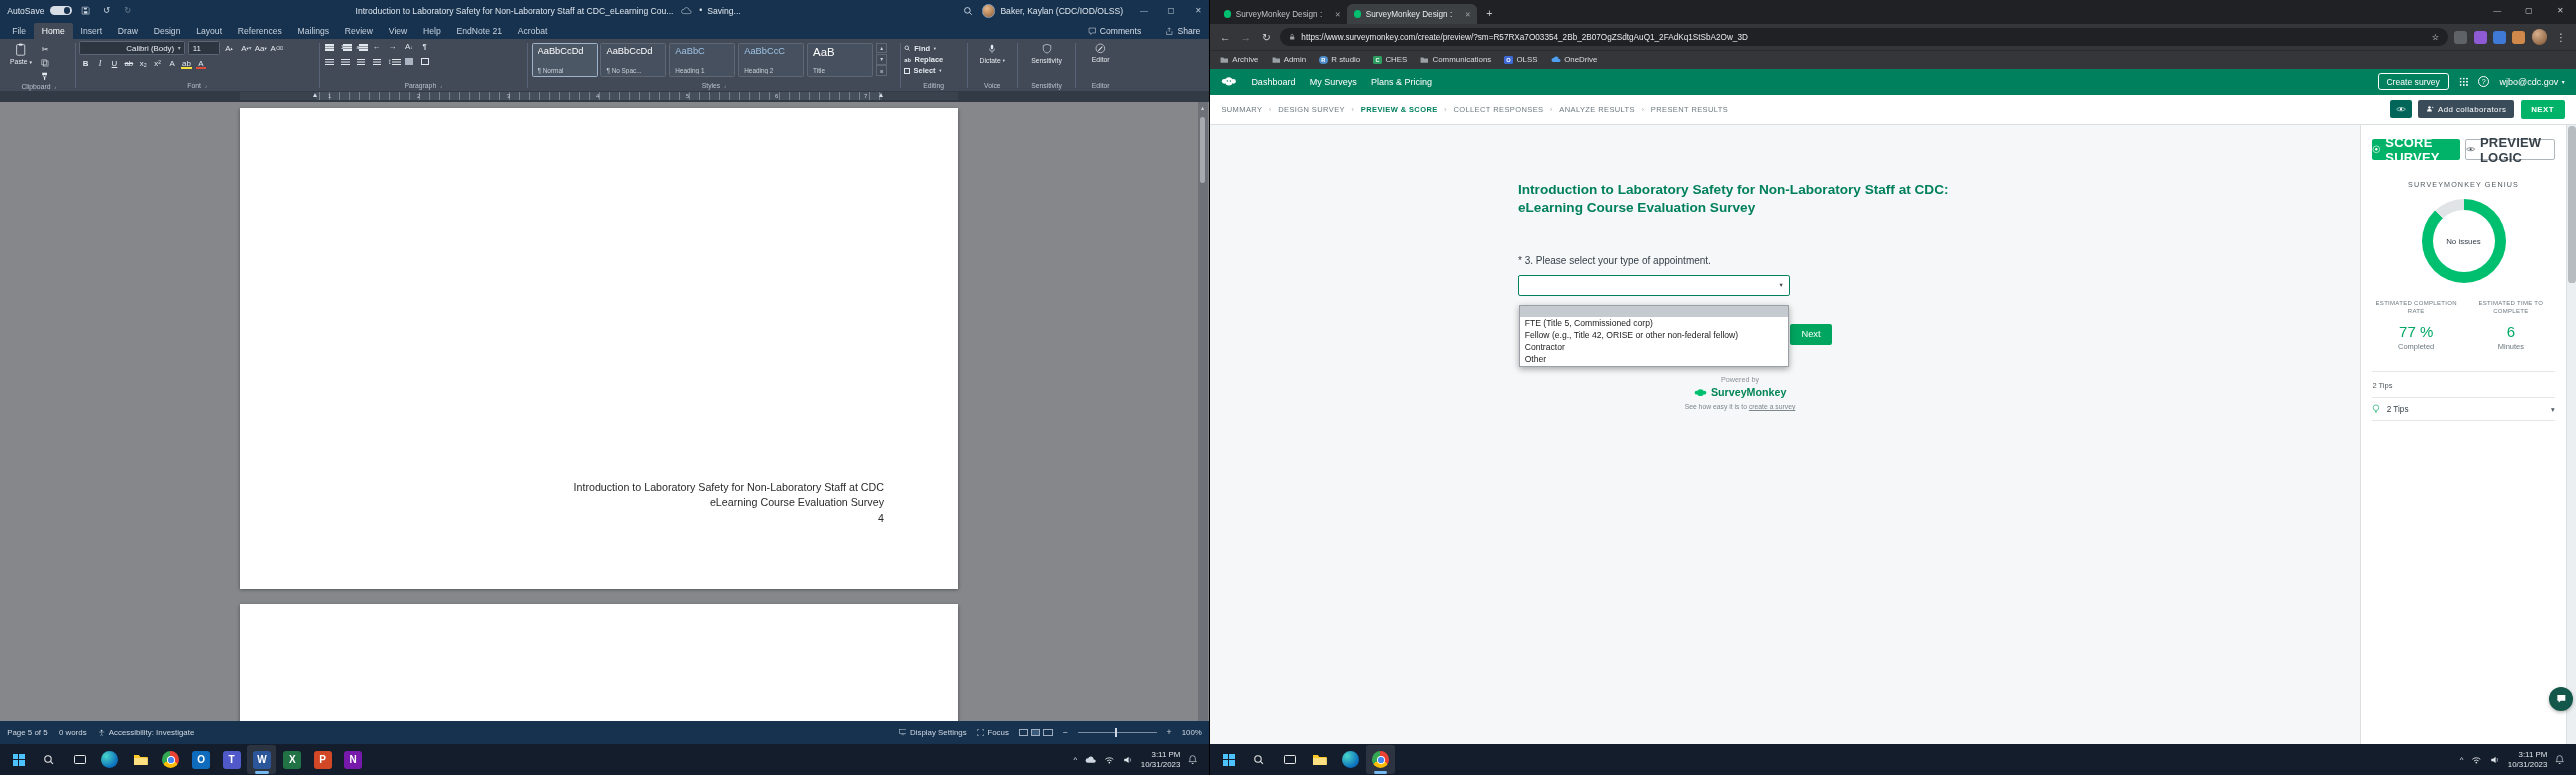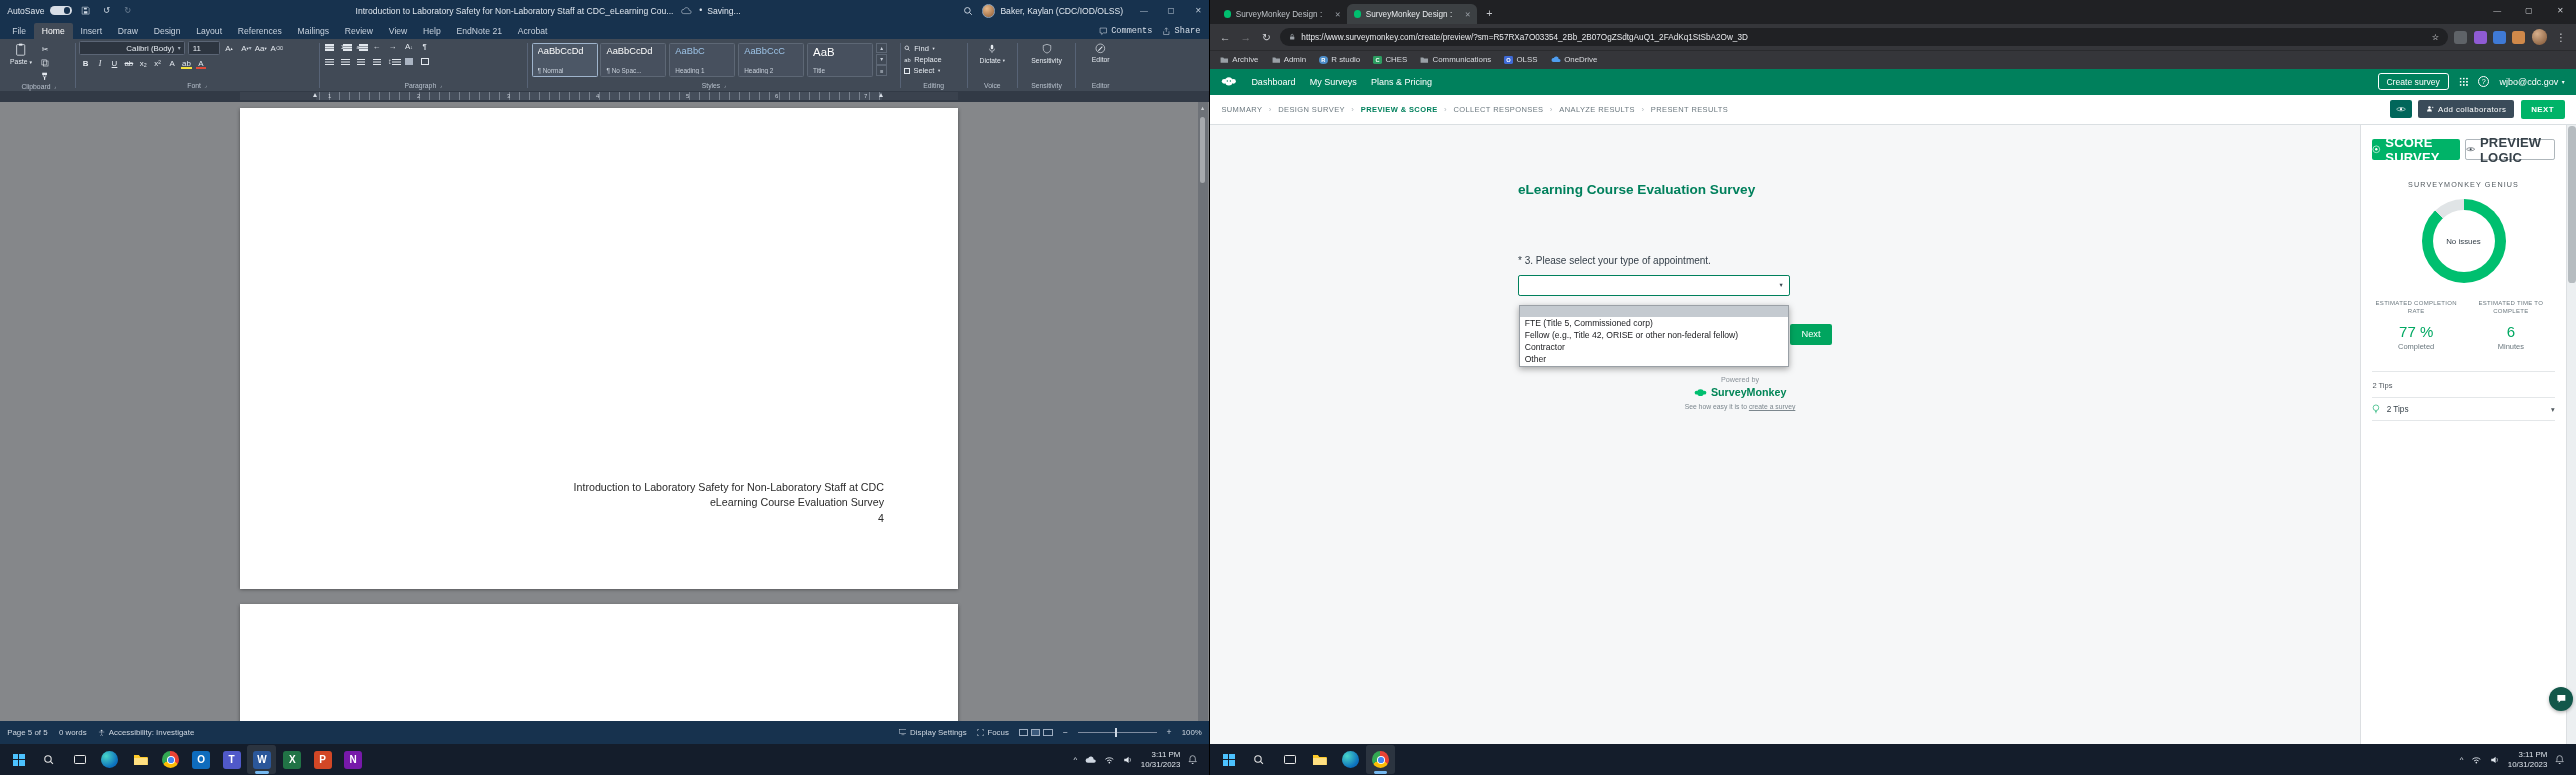--- a/index.html
+++ b/index.html
@@ -21,21 +21,21 @@
   .w-toggle .knob{position:absolute;right:1.4px;top:1.4px;width:6.4px;height:6.4px;border-radius:50%;background:#17324e;}
   .w-tb-ico{width:15.7px;height:15.7px;color:#cfd9e4;display:inline-flex;align-items:center;justify-content:center;}
   .w-title-cluster{margin:0 auto;display:flex;align-items:center;gap:5px;max-width:644px;white-space:nowrap;}
   .w-title-cluster .t{overflow:hidden;text-overflow:ellipsis;max-width:401px;}
   .w-user{display:flex;align-items:center;gap:5px;margin-right:4.3px;}
   .w-avatar{width:13.6px;height:13.6px;border-radius:50%;background:radial-gradient(circle at 35% 30%,#e8b98a,#8d5b34);border:0.7px solid #8ea2b8;}
   .w-wc{width:21.5px;height:21.5px;display:inline-flex;align-items:center;justify-content:center;color:#b9c6d4;font-size:7.9px;}
   .w-ribbontabs{height:17px;background:#17324e;display:flex;align-items:flex-end;color:#c8d2de;font-size:8.6px;padding-left:4.3px;}
   .w-rtab{padding:2.9px 7.9px;border-radius:2.1px 2.1px 0 0;}
   .w-rtab.active{background:#414a56;color:#fff;}
-  .w-rt-right{margin-left:auto;display:flex;align-items:flex-end;gap:10px;padding:0 8.6px 2.1px 0;color:#d7dfe9;font-family:Liberation Mono, monospace;}
+  .w-rt-right{margin-left:auto;display:flex;align-items:flex-end;gap:24px;padding:0 8.6px 2.1px 0;color:#d7dfe9;}
   .w-rt-btn{display:flex;align-items:center;gap:3.6px;}
   .w-ribbon{height:52px;background:#414a56;display:flex;padding:2.1px 2.9px 0 2.9px;color:#e4e9ef;}
   .w-group{display:flex;flex-direction:column;padding:0.7px 3.6px 0 3.6px;}
   .w-gbody{flex:1;display:flex;align-items:flex-start;gap:2.9px;}
   .w-glabel{height:10.7px;font-size:6.8px;color:#b7c0cc;display:flex;align-items:center;justify-content:center;gap:3.6px;}
   .w-gsep{width:0.7px;background:#576376;margin:2.9px 0;}
   .w-bigbtn{display:flex;flex-direction:column;align-items:center;gap:2.1px;font-size:6.8px;padding:2.1px 3.6px;color:#e4e9ef;}
   .w-smallcol{display:flex;flex-direction:column;gap:2.1px;padding-top:2.1px;}
   .w-ri{width:13px;height:11.4px;display:inline-flex;align-items:center;justify-content:center;font-size:7.9px;border-radius:1.4px;color:#e3e8ee;}
   .w-combo{height:13.6px;background:#2d3540;border:0.7px solid #5b6575;border-radius:1.4px;color:#e8edf3;font-size:7.9px;display:flex;align-items:center;padding:0 3.6px;gap:3.6px;}
@@ -48,21 +48,21 @@
   .colorbar::after{content:"";position:absolute;left:1.4px;right:1.4px;bottom:0px;height:2.1px;}
   .hl::after{background:#f3e13c;}
   .fc::after{background:#e04b3a;}
   .w-styles{display:flex;gap:2.9px;padding-top:1.4px;}
   .w-stylecard{width:66px;height:34px;background:#47505e;border:0.7px solid #5d6775;border-radius:1.4px;padding:2.1px 5px;display:flex;flex-direction:column;justify-content:space-between;}
   .w-stylecard.sel{border-color:#9fb4cc;background:#4c5766;}
   .w-stylecard .samp{font-size:9.3px;color:#fff;white-space:nowrap;overflow:hidden;}
   .w-stylecard .nm{font-size:6.4px;color:#c8d0da;white-space:nowrap;overflow:hidden;}
   .w-stylearrows{display:flex;flex-direction:column;gap:0.7px;padding-top:1.4px;}
   .w-stylearrows span{width:11.4px;height:10.7px;border:0.7px solid #5d6775;display:inline-flex;align-items:center;justify-content:center;font-size:5.7px;color:#c8d0da;}
-  .w-editrows{display:flex;flex-direction:column;gap:2.1px;font-size:7.5px;padding-top:2.9px;}
+  .w-editrows{display:flex;flex-direction:column;gap:2.1px;font-size:7.5px;padding-top:2.9px;font-weight:bold;}
   .w-editrow{display:flex;align-items:center;gap:3.6px;}
   .w-ruler{height:11.4px;background:#323a46;position:relative;}
   .w-ruler .band{position:absolute;left:240px;top:1.4px;width:718px;height:8.6px;background:#454e5b;
      background-image:repeating-linear-gradient(90deg,transparent 0 9.3px,#77808d 9.3px 10px);}
   .w-ruler .marg{position:absolute;top:1.4px;width:76px;height:8.6px;background:#3a424e;}
   .w-ruler .rn{position:absolute;top:1.4px;font-size:6px;color:#c6cdd6;line-height:8.6px;}
   .w-indent{position:absolute;top:2.1px;width:0;height:0;border-left:2.9px solid transparent;border-right:2.9px solid transparent;border-bottom:4.3px solid #d7dde5;}
   .w-docarea{flex:1;background:#85878a;position:relative;overflow:hidden;}
   .w-page{position:absolute;left:240px;width:718px;background:#fff;box-shadow:0 0.7px 3.6px rgba(0,0,0,.45);}
   .w-doctext{position:absolute;right:74px;top:372px;text-align:right;font-size:10.7px;line-height:15.7px;color:#2b2b2b;}
@@ -808,20 +808,21 @@
               <span>Add collaborators</span>
             </span>
             <span class="sm-next">NEXT</span>
           </div>
         </div>
 
         <div class="sm-body">
           <div class="sm-content">
             <div class="survey-col">
               <div class="sv-title">
+                <div>Introduction to Laboratory Safety for Non-Laboratory Staff at CDC:</div>
                 <div>eLearning Course Evaluation Survey</div>
               </div>
               <div class="sv-q">* 3. Please select your type of appointment.</div>
               <div class="sv-select">
                 <span style="font-size:6.4px;">▾</span>
               </div>
               <div class="sv-btns">
                 <span class="sv-btn">Prev</span>
                 <span class="sv-btn">Next</span>
               </div>

